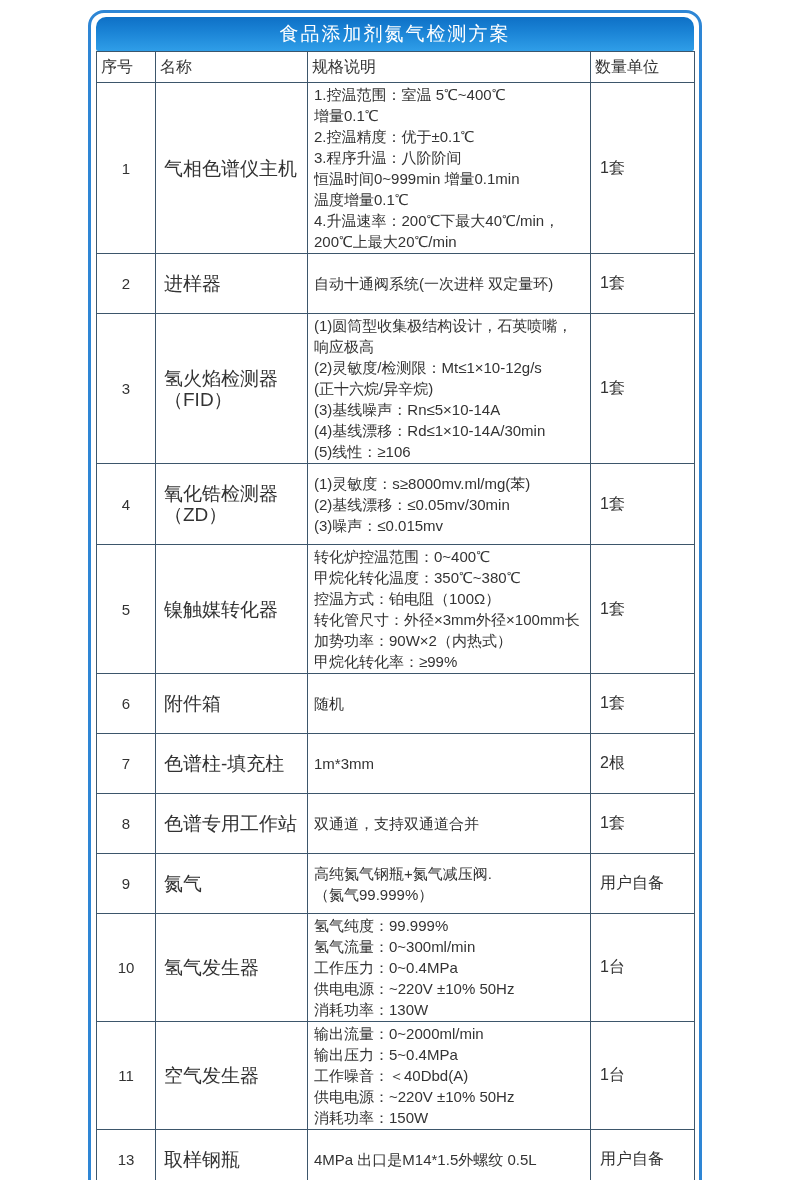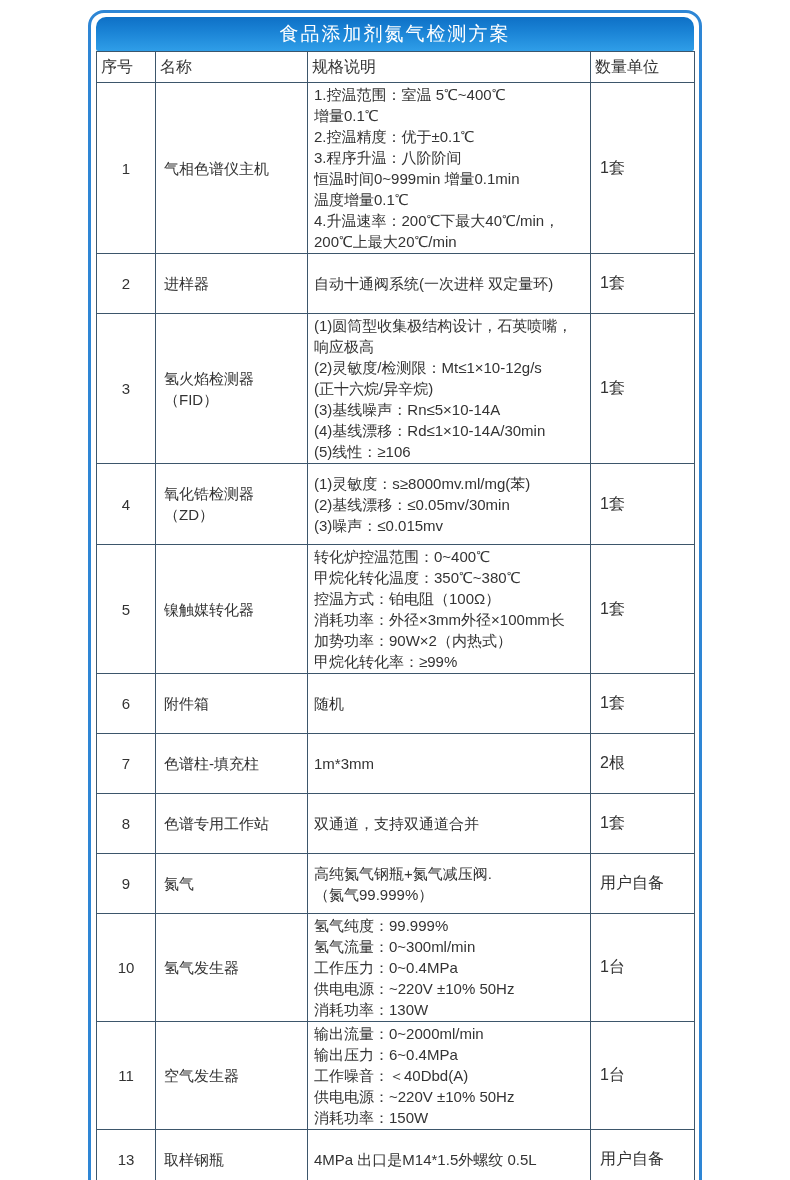--- a/index.html
+++ b/index.html
@@ -18,21 +18,21 @@
   table.spec {
     width:100%; border-collapse:collapse; table-layout:fixed; color:#333333;
   }
   table.spec th, table.spec td { border:1px solid #3d566b; vertical-align:middle; }
   table.spec th {
     height:30px; font-size:16px; font-weight:normal; text-align:left;
     padding:0 4px; background:#ffffff; color:#333;
   }
   th.h-no { text-align:center; padding:0 2px; }
   td.td-no { text-align:center; font-size:15px; height:30px; }
-  td.td-name { padding:19px 8px; font-size:15px; line-height:21px; }
+  td.td-name { padding:19px 8px; font-size:19px; line-height:21px; }
   td.td-spec { padding:1px 6px; font-size:15px; }
   td.td-qty { padding:4px 9px; font-size:16px; }
   .spec-line { line-height:21px; white-space:nowrap; overflow:hidden; }
   col.c-no { width:59px; } col.c-name { width:152px; }
   col.c-spec { width:283px; } col.c-qty { width:104px; }
 </style>
 </head>
 <body>
 
 <div class="page">
@@ -101,21 +101,21 @@
             </td>
             <td class="td-qty">1套</td>
           </tr>
           <tr>
             <td class="td-no">5</td>
             <td class="td-name">镍触媒转化器</td>
             <td class="td-spec">
               <div class="spec-line">转化炉控温范围：0~400℃</div>
               <div class="spec-line">甲烷化转化温度：350℃~380℃</div>
               <div class="spec-line">控温方式：铂电阻（100Ω）</div>
-              <div class="spec-line">消耗功率：外径×3mm外径×100mm长</div>
+              <div class="spec-line">转化管尺寸：外径×3mm外径×100mm长</div>
               <div class="spec-line">加势功率：90W×2（内热式）</div>
               <div class="spec-line">甲烷化转化率：≥99%</div>
             </td>
             <td class="td-qty">1套</td>
           </tr>
           <tr>
             <td class="td-no">6</td>
             <td class="td-name">附件箱</td>
             <td class="td-spec">
               <div class="spec-line">随机</div>
@@ -157,21 +157,21 @@
               <div class="spec-line">供电电源：~220V ±10% 50Hz</div>
               <div class="spec-line">消耗功率：130W</div>
             </td>
             <td class="td-qty">1台</td>
           </tr>
           <tr>
             <td class="td-no">11</td>
             <td class="td-name">空气发生器</td>
             <td class="td-spec">
               <div class="spec-line">输出流量：0~2000ml/min</div>
-              <div class="spec-line">输出压力：6~0.4MPa</div>
+              <div class="spec-line">输出压力：5~0.4MPa</div>
               <div class="spec-line">工作噪音：＜40Dbd(A)</div>
               <div class="spec-line">供电电源：~220V ±10% 50Hz</div>
               <div class="spec-line">消耗功率：150W</div>
             </td>
             <td class="td-qty">1台</td>
           </tr>
           <tr>
             <td class="td-no">13</td>
             <td class="td-name">取样钢瓶</td>
             <td class="td-spec">

